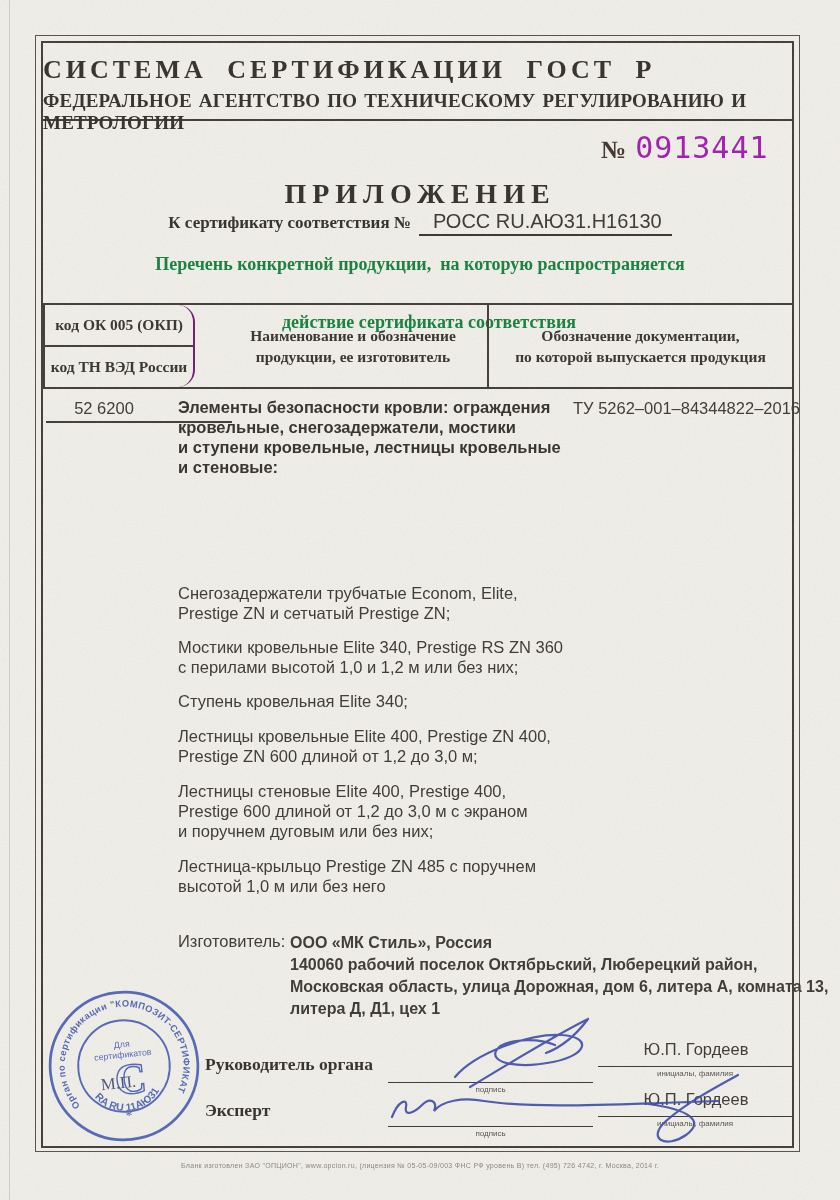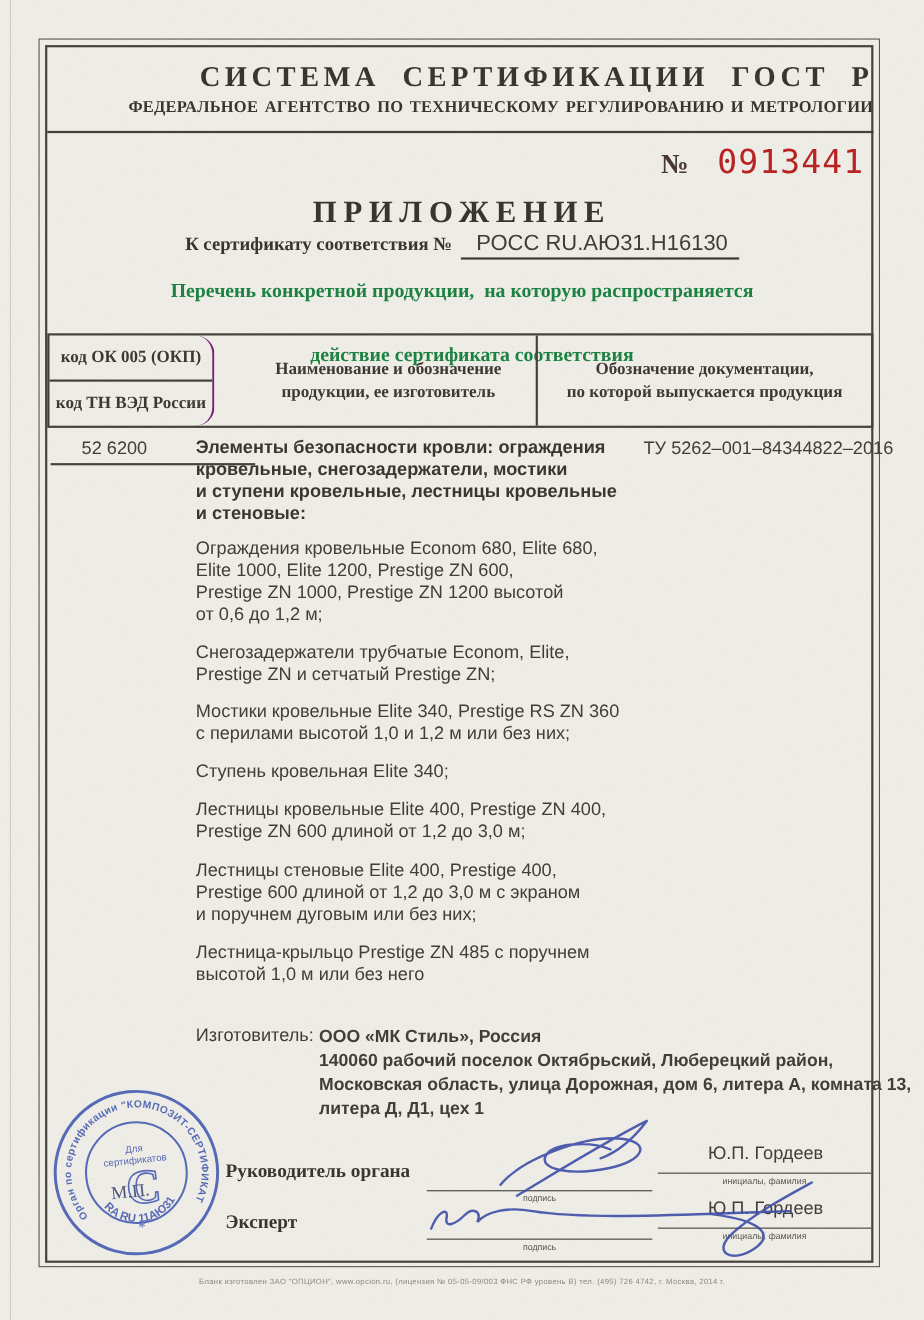--- a/index.html
+++ b/index.html
@@ -5,28 +5,28 @@
   html,body{margin:0;padding:0;background:#d8d6d0;}
   .page{position:relative;width:840px;height:1200px;background:#f1efe9;overflow:hidden;
         font-family:"Liberation Serif",serif;color:#37332e;}
   .abs{position:absolute;}
   
   .frame-outer{left:35px;top:35px;width:763px;height:1115px;border:1.5px solid #575049;}
   .frame-inner{left:41px;top:41px;width:749px;height:1103px;border:2px solid #413c36;}
   .edge-artifact{left:9px;top:0;width:1px;height:100%;background:rgba(100,100,92,.22);}
   
   .header-box{left:43px;top:43px;width:751px;height:78px;border-bottom:2.5px solid #3f3a34;
-              text-align:right;padding-top:12px;box-sizing:border-box;}
+              text-align:left;padding-top:12px;box-sizing:border-box;}
   .hdr1{font-size:26px;font-weight:bold;letter-spacing:4px;word-spacing:10px;color:#332f2a;}
-  .hdr2{margin-top:5px;font-size:15px;font-weight:bold;letter-spacing:.2px;word-spacing:2px;color:#332f2a;padding-left:24px;}
+  .hdr2{margin-top:5px;font-size:19px;font-weight:bold;letter-spacing:.2px;word-spacing:2px;color:#332f2a;}
   
   .blank-no{left:601px;top:130px;display:flex;align-items:baseline;}
   .no-sign{font-size:25px;font-weight:bold;color:#42332c;}
   .no-digits{font-family:"DejaVu Sans Mono",monospace;font-size:30px;letter-spacing:1px;
-             color:#b91c1c;margin-left:26px;}
+             color:#a21caf;margin-left:9px;}
   
   .title{left:0;top:178px;width:100%;text-align:center;font-size:28px;font-weight:bold;
          letter-spacing:6px;color:#332f2a;}
   .cert-line{left:0;top:210px;width:100%;display:flex;justify-content:center;align-items:baseline;}
   .cert-label{font-size:17px;font-weight:bold;color:#332f2a;}
   .cert-value{font-family:"Liberation Sans",sans-serif;font-size:20px;color:#3b3733;
               border-bottom:2px solid #39342f;padding:0 10px 1px 14px;margin-left:8px;}
   .purpose{left:0;top:250px;width:100%;text-align:center;font-size:18px;font-weight:bold;
            line-height:29px;white-space:pre;color:#15803d;}
   
@@ -36,21 +36,21 @@
   .th-c1 .cell{flex:1;display:flex;align-items:center;justify-content:center;
                font-size:15.5px;font-weight:bold;}
   .th-c1 .cell+.cell{border-top:2px solid #413c36;}
   .th-c2{border-right:2px solid #413c36;padding-left:24px;}
   .th-c2,.th-c3{display:flex;align-items:center;justify-content:center;text-align:center;
                 font-size:15.5px;font-weight:bold;line-height:21px;white-space:pre;}
   
   .sans{font-family:"Liberation Sans",sans-serif;color:#3c3834;}
   .code{left:44px;top:399px;width:120px;text-align:center;font-size:16.5px;}
   .code-line{left:46px;top:421px;width:186px;border-top:2px solid #413c36;height:0;}
-  .tu-ref{left:573px;top:399px;font-size:16.5px;margin-left:12px;}
+  .tu-ref{left:573px;top:399px;font-size:16.5px;}
   .prod{white-space:pre;font-size:16.5px;line-height:20px;}
   .intro{left:178px;top:397px;font-weight:bold;color:#34302c;}
   .p1{left:178px;top:489px;} .p2{left:178px;top:583px;} .p3{left:178px;top:637px;}
   .p4{left:178px;top:691px;} .p5{left:178px;top:726px;} .p6{left:178px;top:781px;}
   .p7{left:178px;top:856px;}
   .mfr-label{left:178px;top:932px;font-size:16.5px;}
   .mfr-lines{left:290px;top:932px;white-space:pre;font-size:16px;line-height:22px;font-weight:bold;}
   
   .role{font-size:17.5px;font-weight:bold;color:#332f2a;}
   .role1{left:205px;top:1054px;} .role2{left:205px;top:1100px;}
@@ -111,24 +111,20 @@
   </div>
 
   <div class="abs sans code">52 6200</div>
   <div class="abs code-line"></div>
   <div class="abs sans tu-ref">ТУ 5262–001–84344822–2016</div>
 
   <div class="abs sans prod intro">Элементы безопасности кровли: ограждения
 кровельные, снегозадержатели, мостики
 и ступени кровельные, лестницы кровельные
 и стеновые:</div>
-  <div class="abs sans prod p1">Ограждения кровельные Econom 680, Elite 680,
-Elite 1000, Elite 1200, Prestige ZN 600,
-Prestige ZN 1000, Prestige ZN 1200 высотой
-от 0,6 до 1,2 м;</div>
   <div class="abs sans prod p2">Снегозадержатели трубчатые Econom, Elite,
 Prestige ZN и сетчатый Prestige ZN;</div>
   <div class="abs sans prod p3">Мостики кровельные Elite 340, Prestige RS ZN 360
 с перилами высотой 1,0 и 1,2 м или без них;</div>
   <div class="abs sans prod p4">Ступень кровельная Elite 340;</div>
   <div class="abs sans prod p5">Лестницы кровельные Elite 400, Prestige ZN 400,
 Prestige ZN 600 длиной от 1,2 до 3,0 м;</div>
   <div class="abs sans prod p6">Лестницы стеновые Elite 400, Prestige 400,
 Prestige 600 длиной от 1,2 до 3,0 м с экраном
 и поручнем дуговым или без них;</div>

